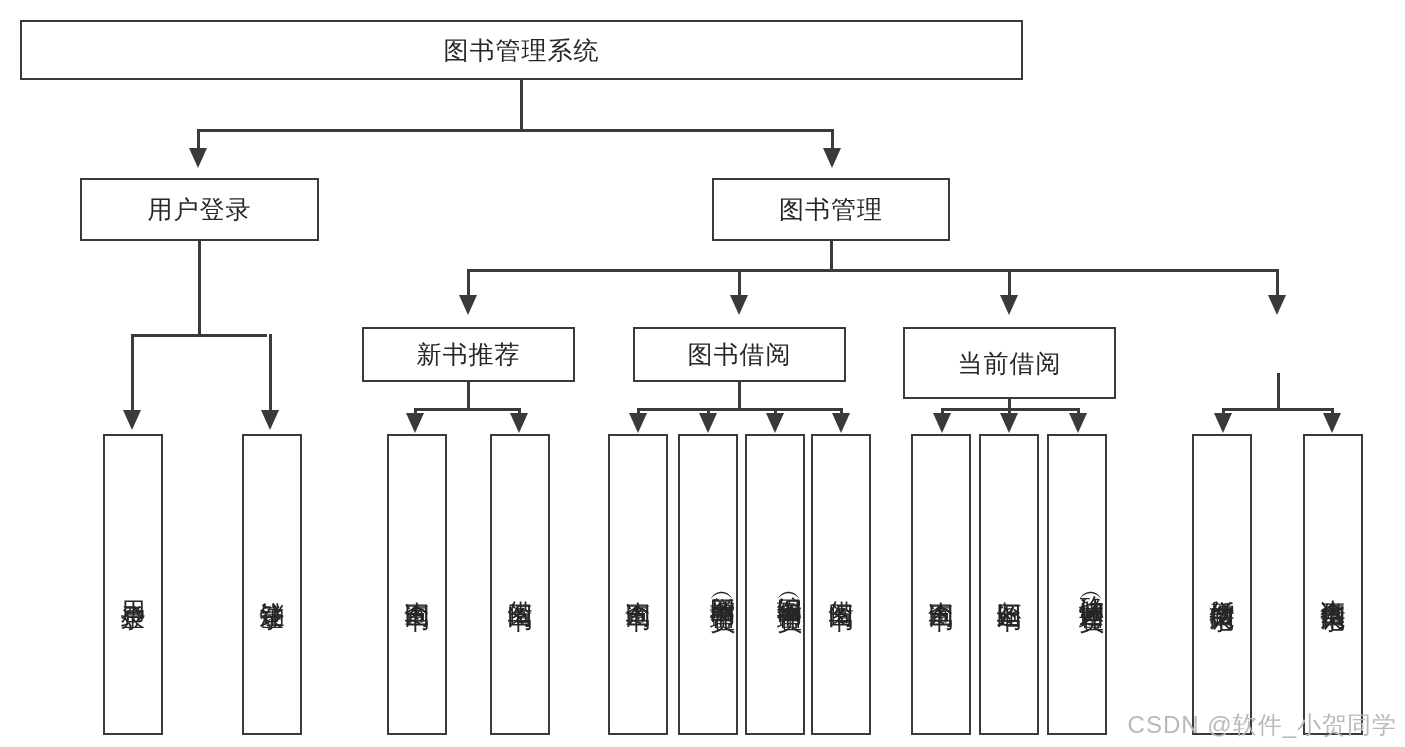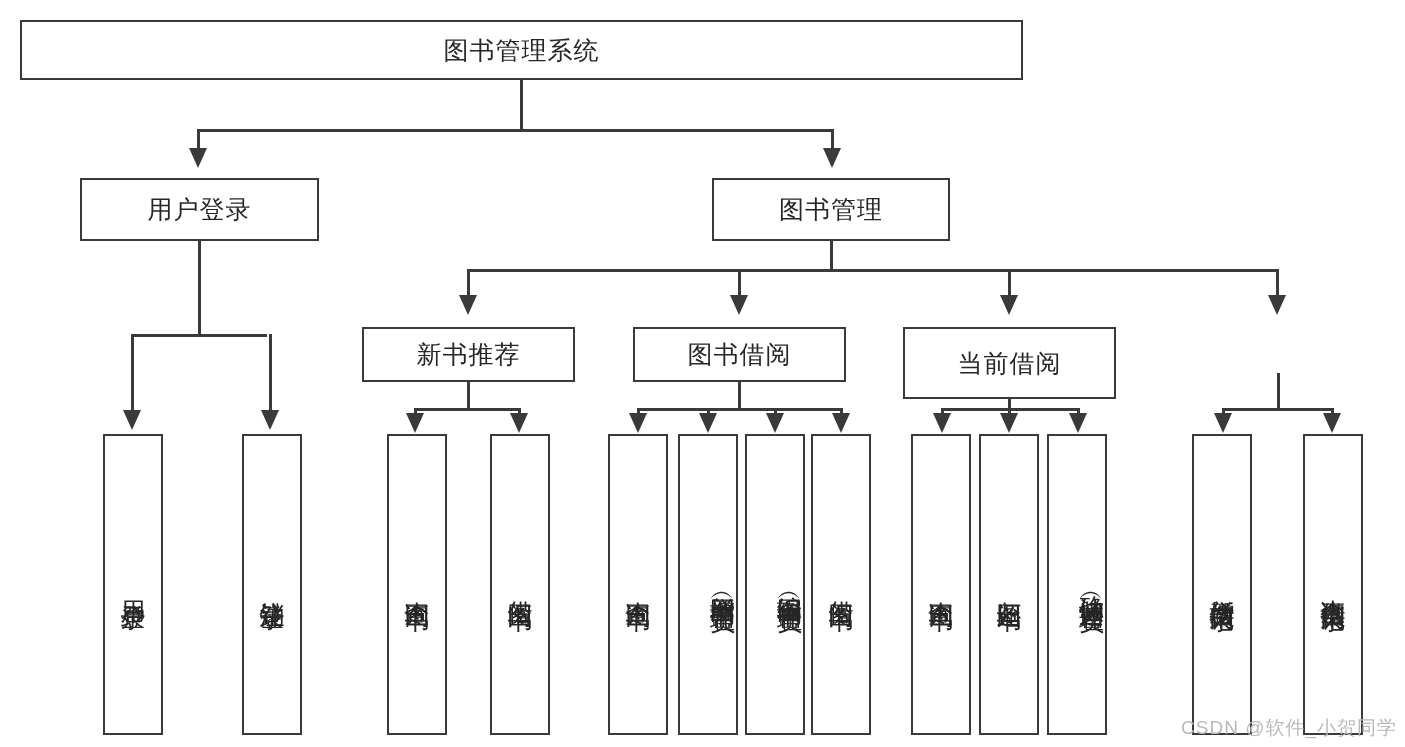--- a/index.html
+++ b/index.html
@@ -46,21 +46,21 @@
     width:0;height:0;
     border-left:9px solid transparent;
     border-right:9px solid transparent;
     border-top:20px solid #3a3a3a;
     z-index:2;
   }
 
   #watermark{
     position:absolute;
     right:8px;bottom:6px;
-    font-size:19px;
+    font-size:24px;
     color:#b9b9b9;
     letter-spacing:1px;
     z-index:6;
     white-space:nowrap;
   }
 </style>
 </head>
 <body>
 
 <div id="canvas">

